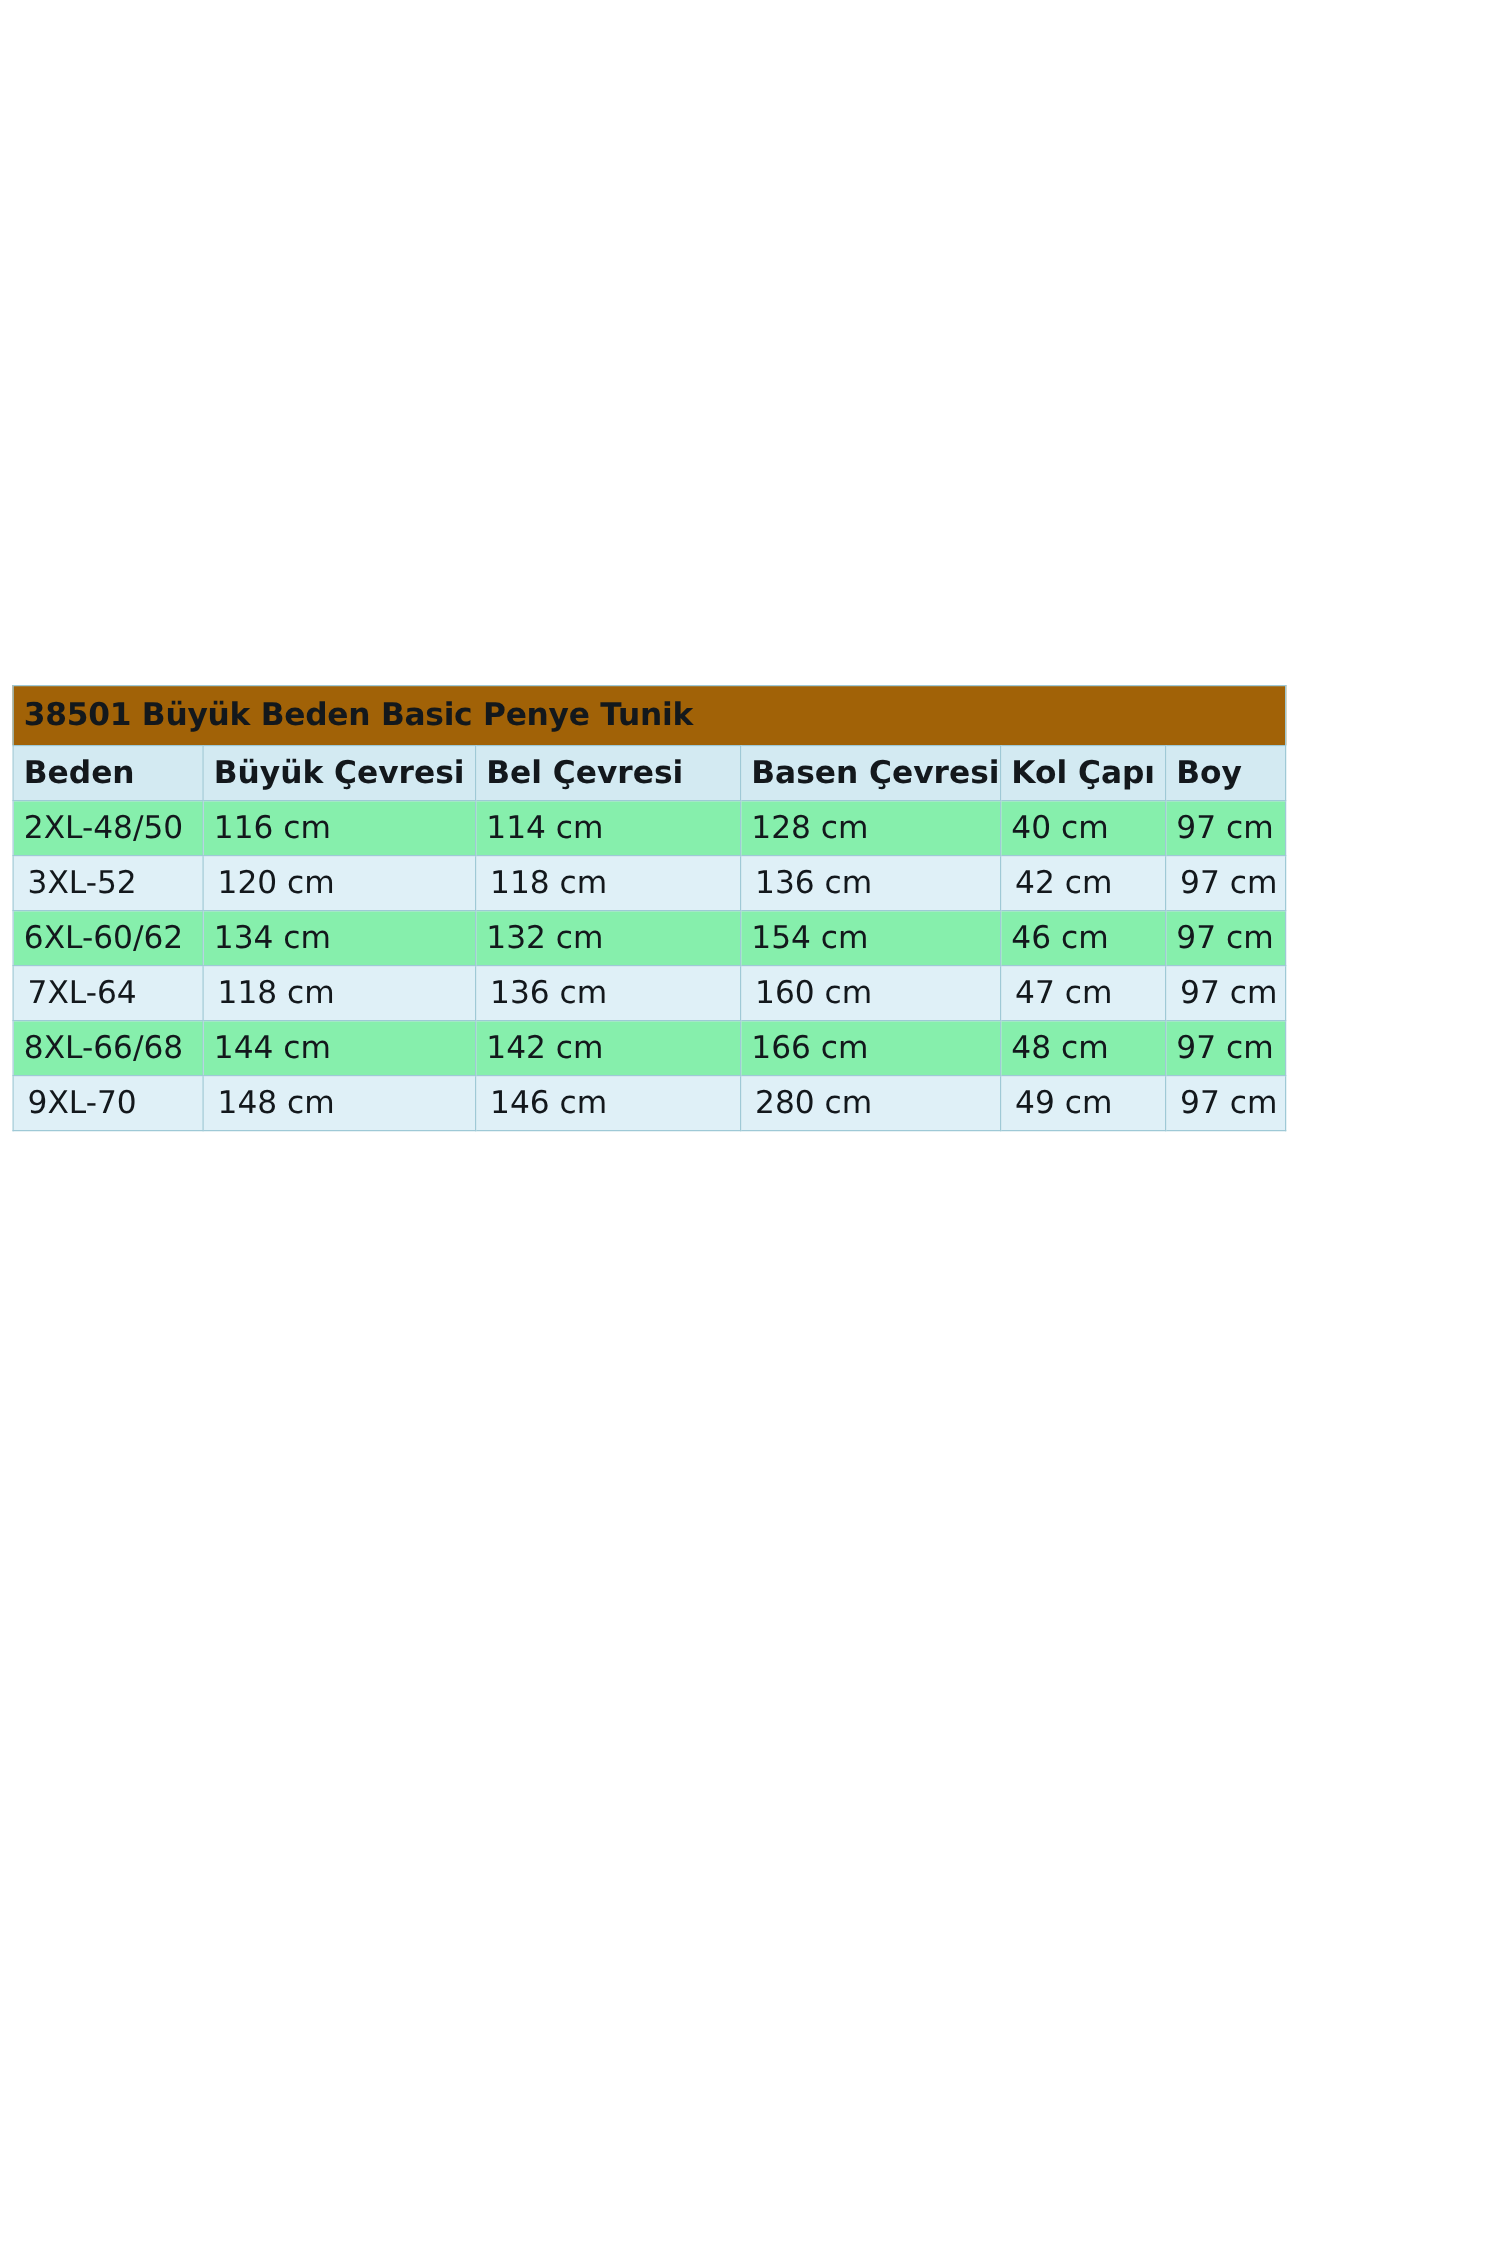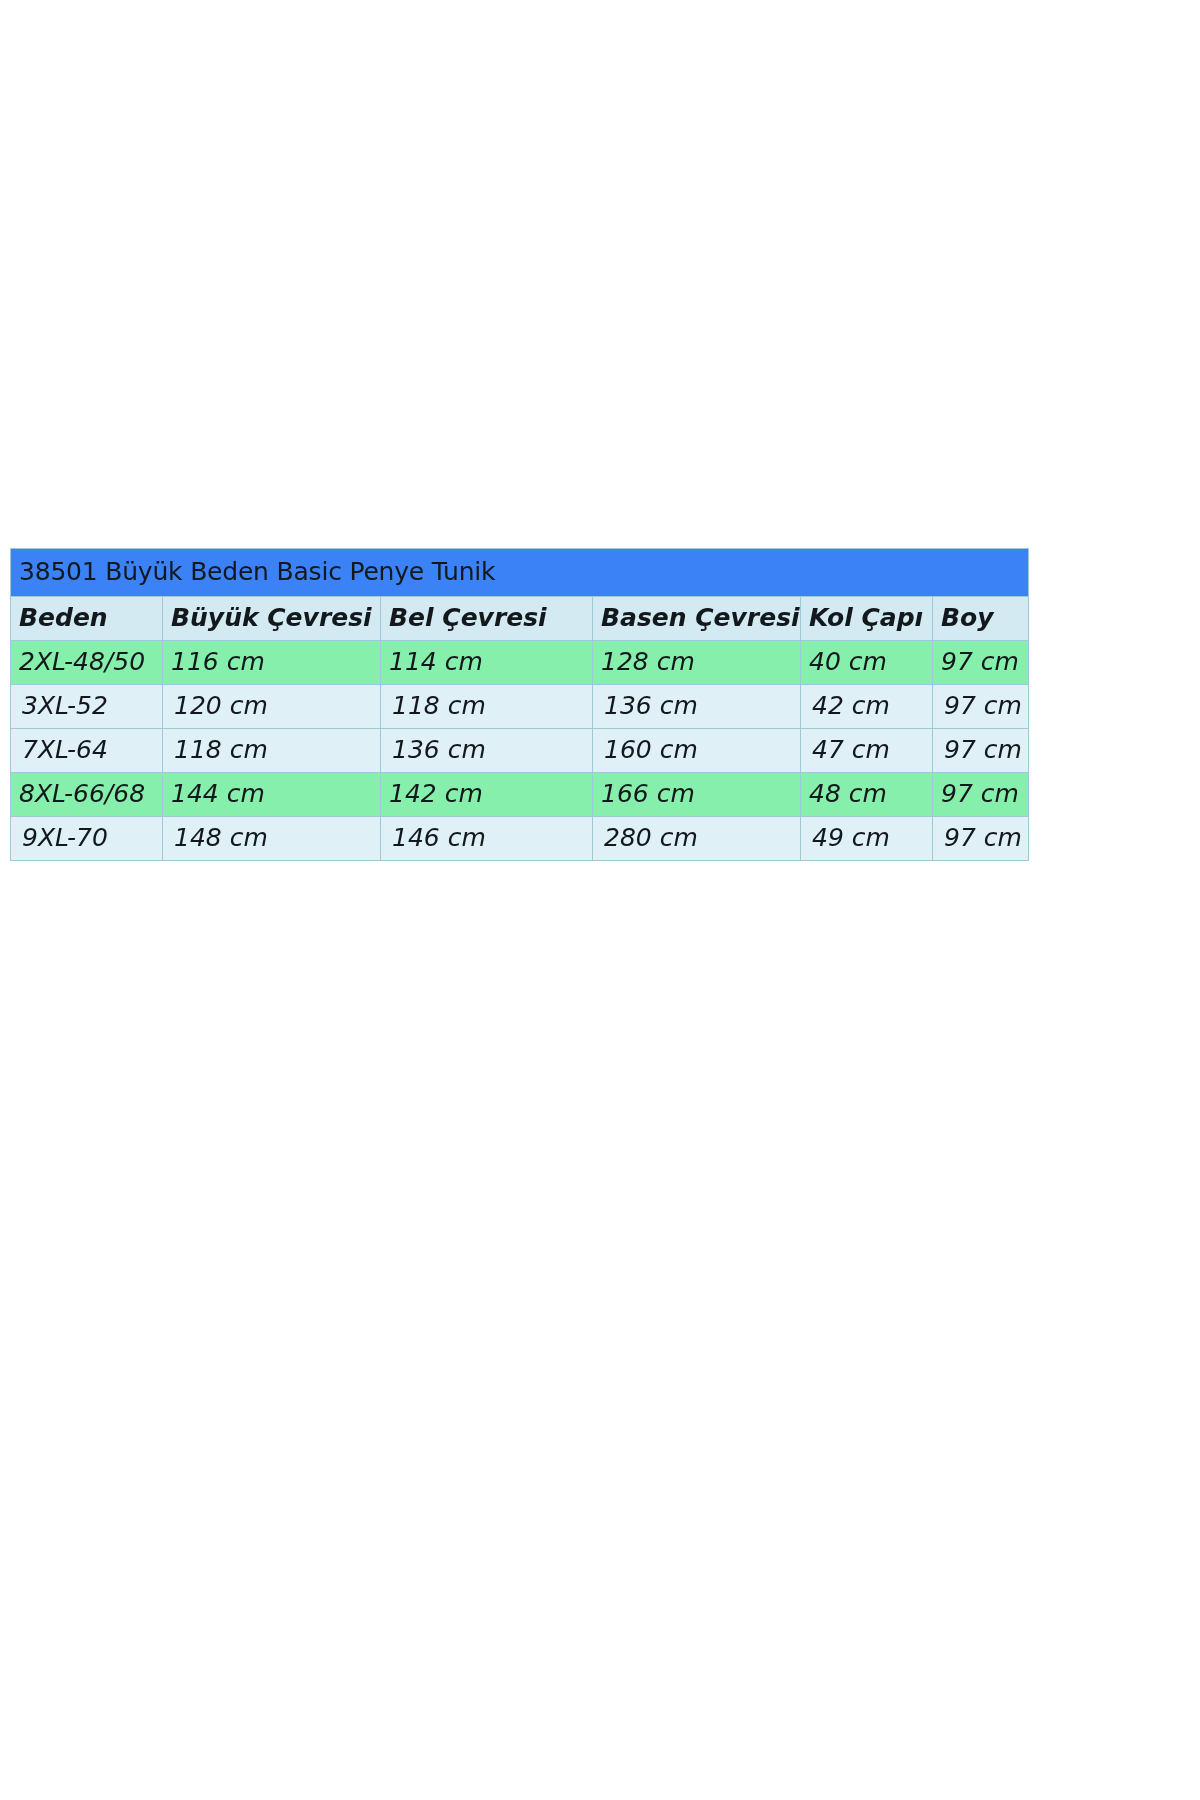--- a/index.html
+++ b/index.html
@@ -26,40 +26,39 @@
     width: 100%;
     border-collapse: collapse;
     table-layout: fixed;
     font-size: 25px;
     color: #13181c;
   }
 
   table.chart caption {
     caption-side: top;
     text-align: left;
-    background: #3b82f6;
+    background: #a16207;
     font-size: 25px;
-    font-weight: normal;
+    font-weight: bold;
     color: #13181c;
     padding: 8px 8px 10px 8px;
     border: 1px solid #9fc9d6;
     border-bottom: none;
     letter-spacing: -0.2px;
   }
 
   table.chart th,
   table.chart td {
     border: 1px solid #9fc9d6;
     padding: 6px 8px 8px 8px;
     text-align: left;
     white-space: nowrap;
     overflow: hidden;
     height: 32px;
     box-sizing: border-box;
-    font-style: italic;
   }
 
   table.chart thead th {
     background: #d3eaf2;
     font-weight: bold;
     font-size: 25px;
   }
 
   table.chart tbody tr.row-even td {
     background: #86efac;
@@ -111,20 +110,28 @@
         <td>97 cm</td>
       </tr>
       <tr class="row-odd">
         <td>3XL-52</td>
         <td>120 cm</td>
         <td>118 cm</td>
         <td>136 cm</td>
         <td>42 cm</td>
         <td>97 cm</td>
       </tr>
+      <tr class="row-even">
+        <td>6XL-60/62</td>
+        <td>134 cm</td>
+        <td>132 cm</td>
+        <td>154 cm</td>
+        <td>46 cm</td>
+        <td>97 cm</td>
+      </tr>
       <tr class="row-odd">
         <td>7XL-64</td>
         <td>118 cm</td>
         <td>136 cm</td>
         <td>160 cm</td>
         <td>47 cm</td>
         <td>97 cm</td>
       </tr>
       <tr class="row-even">
         <td>8XL-66/68</td>

